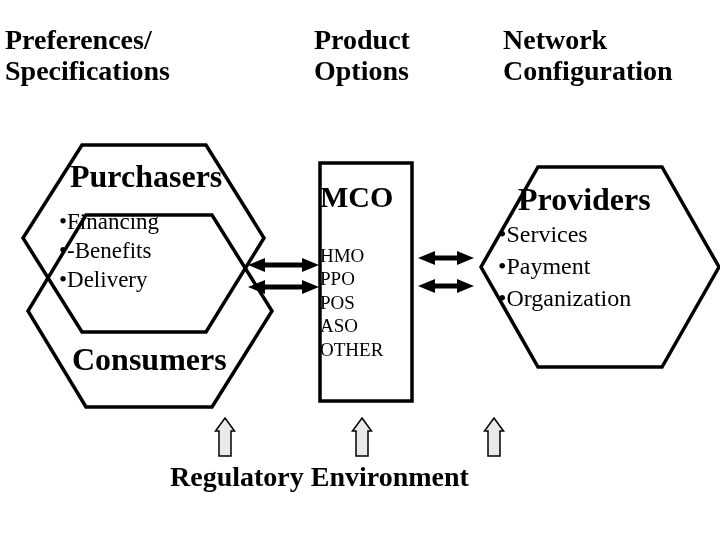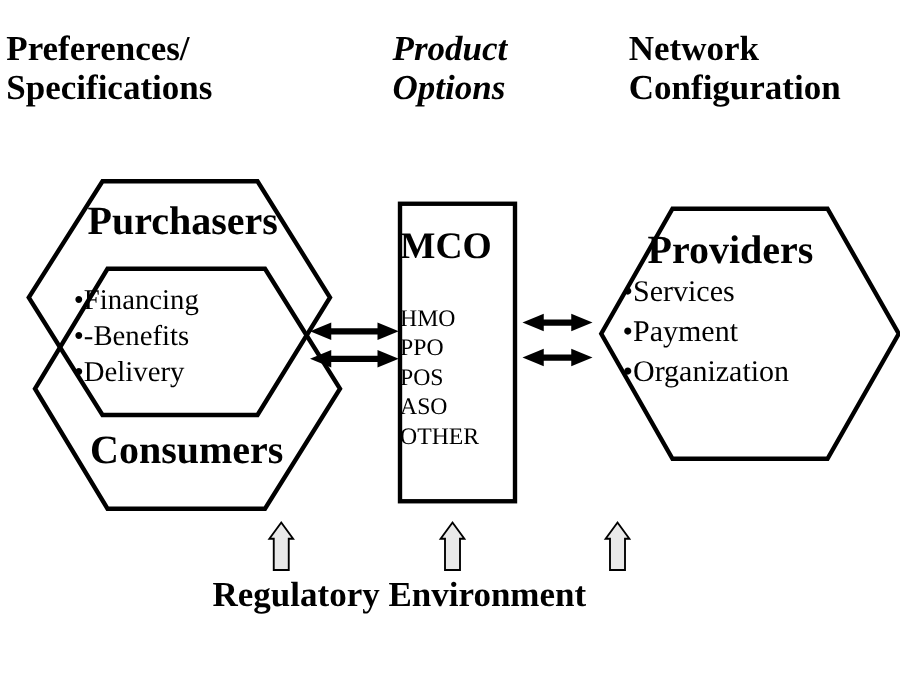--- a/index.html
+++ b/index.html
@@ -57,33 +57,33 @@
     <polygon points="225,418 234.5,431 231,431 231,456 219,456 219,431 215.5,431" stroke="#000" stroke-width="1.5" fill="#e9e9e9"></polygon>
     <polygon points="362,418 371.5,431 368,431 368,456 356,456 356,431 352.5,431" stroke="#000" stroke-width="1.5" fill="#e9e9e9"></polygon>
     <polygon points="494,418 503.5,431 500,431 500,456 488,456 488,431 484.5,431" stroke="#000" stroke-width="1.5" fill="#e9e9e9"></polygon>
   </svg>
 
   <div class="abs hdr c" style="left:5px;top:24px;width:220px;">
     <div>Preferences/</div>
     <div>Specifications</div>
   </div>
 
-  <div class="abs hdr" style="left:314px;top:24px;width:130px;font-style:italic;">
+  <div class="abs hdr" style="left:314px;top:24px;width:130px;">
     <div>Product</div>
     <div>Options</div>
   </div>
 
   <div class="abs hdr c" style="left:503px;top:24px;width:220px;">
     <div>Network</div>
     <div>Configuration</div>
   </div>
 
   <div class="abs shape-title c" style="left:70px;top:160px;width:160px;">Purchasers</div>
 
-  <div class="abs bullets-left c" style="left:59px;top:225px;width:160px;">
+  <div class="abs bullets-left c" style="left:59px;top:207px;width:160px;">
     <div>•Financing</div>
     <div>•-Benefits</div>
     <div>•Delivery</div>
   </div>
 
   <div class="abs shape-title c" style="left:72px;top:343px;width:160px;">Consumers</div>
 
   <div class="abs mco-title c" style="left:320px;top:182px;width:104px;">MCO</div>
 
   <div class="abs mco-list c" style="left:320px;top:244px;width:92px;">

